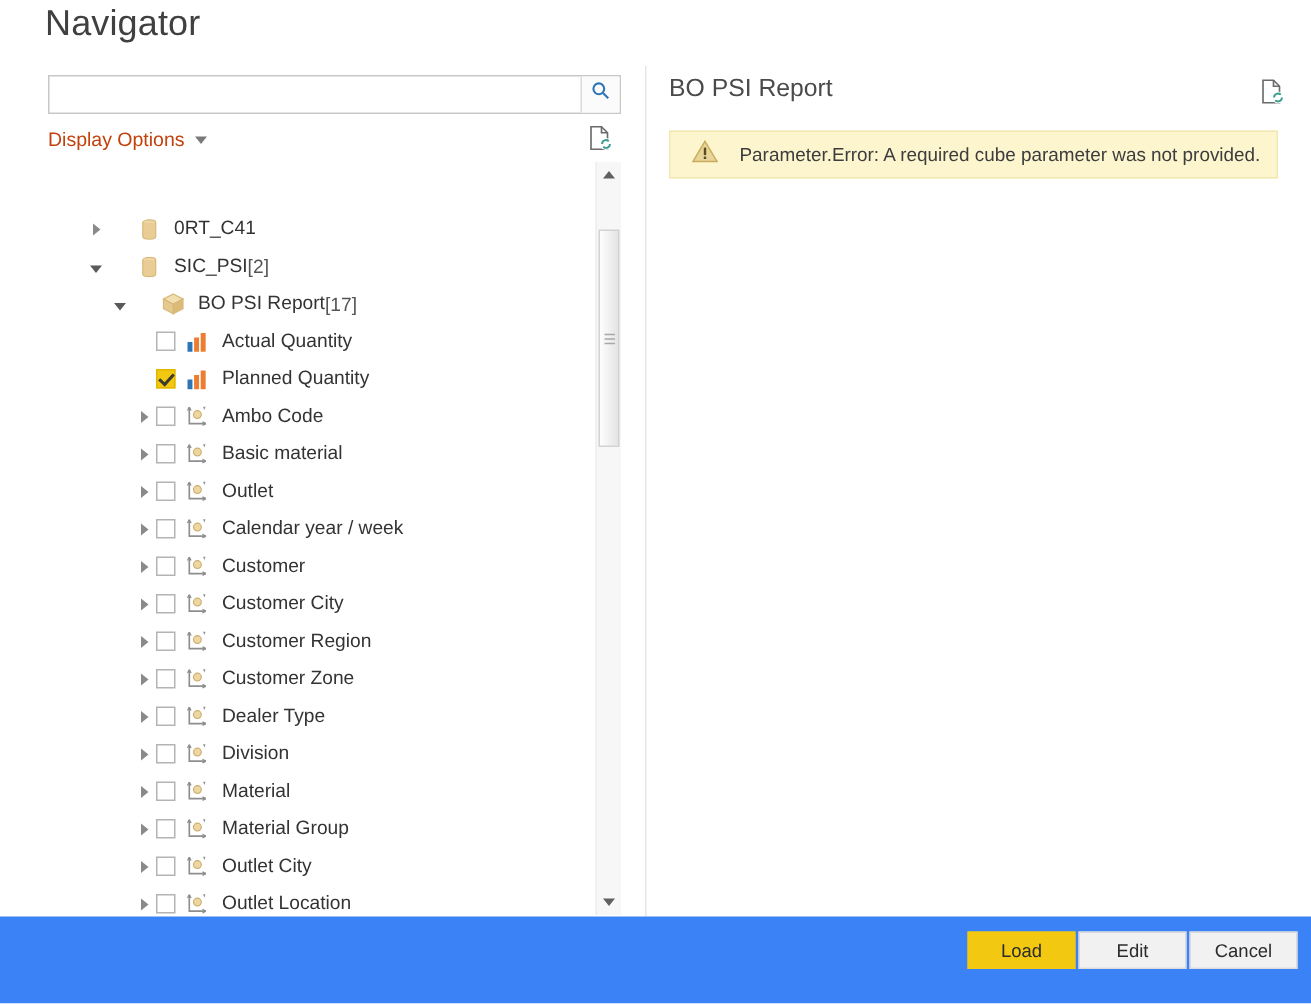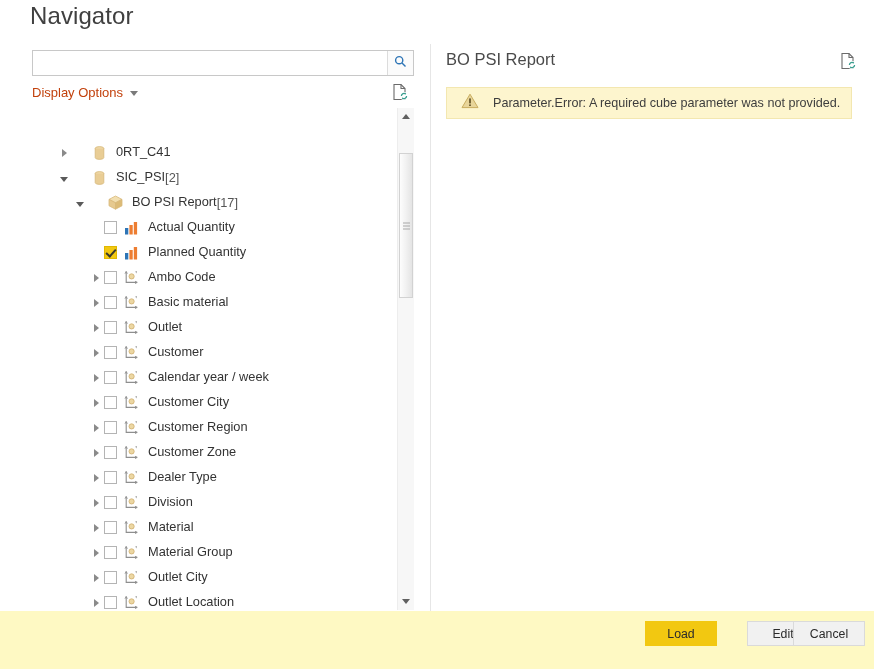--- a/index.html
+++ b/index.html
@@ -315,21 +315,21 @@
     color: #3d3d3d;
   }
 
   
   .footer {
     position: absolute;
     left: 0;
     bottom: 0;
     width: 874px;
     height: 58px;
-    background: #fef9c3;
+    background: #3b82f6;
     text-align: center;
   }
   .btn {
     position: absolute;
     top: 10px;
     height: 25px;
     width: 72px;
     box-sizing: border-box;
     font-family: "Liberation Sans", sans-serif;
     font-size: 12.3px;
@@ -339,21 +339,21 @@
     cursor: pointer;
     display: flex;
     align-items: center;
     justify-content: center;
   }
   .btn-load {
     background: #f2c811;
     border-color: #f2c811;
     left: 645px;
   }
-  .btn-edit { left: 719px; margin-left: 28px; }
+  .btn-edit { left: 719px; }
   .btn-cancel { left: 793px; }
 </style>
 </head>
 <body>
 
 <div id="root">
 
   <div class="dialog-title">Navigator</div>
 
   <div class="left-panel">
@@ -512,37 +512,37 @@
             <span class="chk"></span>
             <span class="node-icon">
               <svg width="16" height="15" viewBox="0 0 16 15">
                 <path d="M2.2 1.5 V12.4 H13.2" fill="none" stroke="#8e8e8e" stroke-width="1.1"></path>
                 <path d="M2.2 1.5 l-1.2 2.2 M2.2 1.5 l1.2 2.2" fill="none" stroke="#8e8e8e" stroke-width="0.9"></path>
                 <path d="M13.2 12.4 l-2.2 -1.2 M13.2 12.4 l-2.2 1.2" fill="none" stroke="#8e8e8e" stroke-width="0.9"></path>
                 <circle cx="7.6" cy="6.4" r="2.6" fill="#ecd7a3" stroke="#cfae6e" stroke-width="0.8"></circle>
                 <path d="M11.4 1.2 l1.6 0 l-0.8 2.2 z" fill="#8e8e8e"></path>
               </svg>
             </span>
+            <span class="node-label">Calendar year / week</span>
+          </div>
+          <div class="tree-row lvl2">
+            <span class="expander">
+              <span class="tri-collapsed"></span>
+            </span>
+            <span class="chk"></span>
+            <span class="node-icon">
+              <svg width="16" height="15" viewBox="0 0 16 15">
+                <path d="M2.2 1.5 V12.4 H13.2" fill="none" stroke="#8e8e8e" stroke-width="1.1"></path>
+                <path d="M2.2 1.5 l-1.2 2.2 M2.2 1.5 l1.2 2.2" fill="none" stroke="#8e8e8e" stroke-width="0.9"></path>
+                <path d="M13.2 12.4 l-2.2 -1.2 M13.2 12.4 l-2.2 1.2" fill="none" stroke="#8e8e8e" stroke-width="0.9"></path>
+                <circle cx="7.6" cy="6.4" r="2.6" fill="#ecd7a3" stroke="#cfae6e" stroke-width="0.8"></circle>
+                <path d="M11.4 1.2 l1.6 0 l-0.8 2.2 z" fill="#8e8e8e"></path>
+              </svg>
+            </span>
             <span class="node-label">Customer</span>
-          </div>
-          <div class="tree-row lvl2">
-            <span class="expander">
-              <span class="tri-collapsed"></span>
-            </span>
-            <span class="chk"></span>
-            <span class="node-icon">
-              <svg width="16" height="15" viewBox="0 0 16 15">
-                <path d="M2.2 1.5 V12.4 H13.2" fill="none" stroke="#8e8e8e" stroke-width="1.1"></path>
-                <path d="M2.2 1.5 l-1.2 2.2 M2.2 1.5 l1.2 2.2" fill="none" stroke="#8e8e8e" stroke-width="0.9"></path>
-                <path d="M13.2 12.4 l-2.2 -1.2 M13.2 12.4 l-2.2 1.2" fill="none" stroke="#8e8e8e" stroke-width="0.9"></path>
-                <circle cx="7.6" cy="6.4" r="2.6" fill="#ecd7a3" stroke="#cfae6e" stroke-width="0.8"></circle>
-                <path d="M11.4 1.2 l1.6 0 l-0.8 2.2 z" fill="#8e8e8e"></path>
-              </svg>
-            </span>
-            <span class="node-label">Calendar year / week</span>
           </div>
           <div class="tree-row lvl2">
             <span class="expander">
               <span class="tri-collapsed"></span>
             </span>
             <span class="chk"></span>
             <span class="node-icon">
               <svg width="16" height="15" viewBox="0 0 16 15">
                 <path d="M2.2 1.5 V12.4 H13.2" fill="none" stroke="#8e8e8e" stroke-width="1.1"></path>
                 <path d="M2.2 1.5 l-1.2 2.2 M2.2 1.5 l1.2 2.2" fill="none" stroke="#8e8e8e" stroke-width="0.9"></path>

